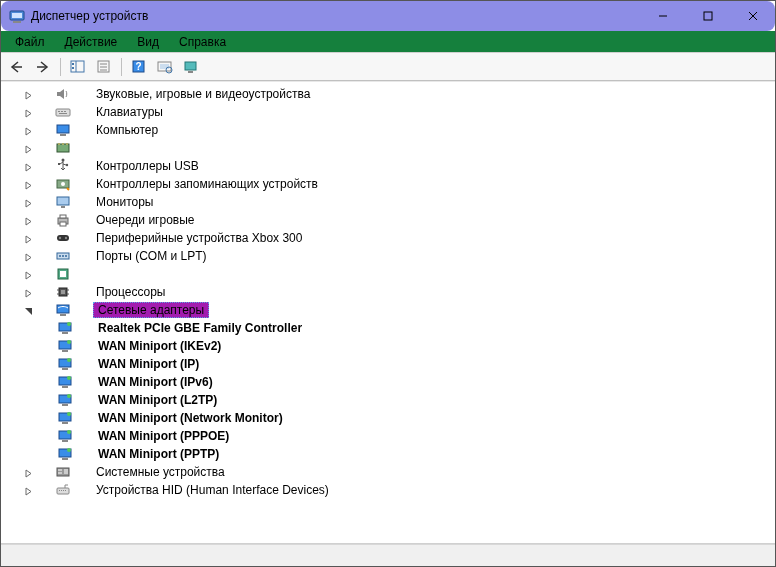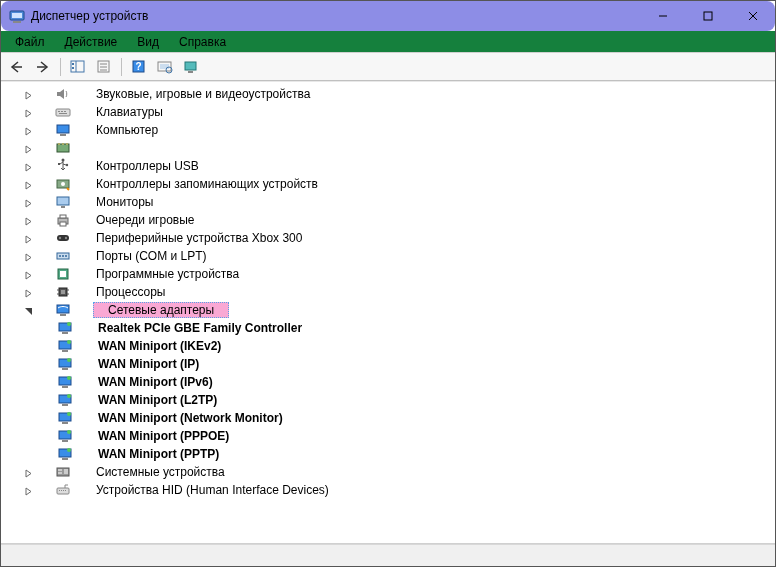--- a/index.html
+++ b/index.html
@@ -91,23 +91,23 @@
   .devicon {
     width: 16px; height: 16px;
     margin: 0 4px 0 2px;
     display: inline-flex; align-items: center; justify-content: center;
   }
   .label {
     padding: 1px 3px;
     font-size: 12px;
   }
   .label.selected {
-    background: #f9a8d4;
+    background: #a21caf;
     border: 1px dotted #5aa3e8;
-    padding: 0 14px;
+    padding: 0 4px;
   }
   .indent0 { padding-left: 14px; }
   .indent1 { padding-left: 48px; font-weight: bold; }
   .statusbar {
     height: 22px;
     background: #f0f0f0;
     border-top: 1px solid #d8d8d8;
   }
   svg { display: block; }
   ::-webkit-scrollbar { width: 17px; background: #f0f0f0; }
@@ -361,21 +361,20 @@
           <svg width="9" height="9">
             <path d="M2 1 L7 4.5 L2 8 Z" fill="none" stroke="#6a6a6a"></path>
           </svg>
         </span>
         <span class="devicon">
           <svg width="16" height="16">
             <rect x="3" y="3" width="10" height="10" fill="#5a8" stroke="#264"></rect>
             <rect x="5" y="5" width="6" height="6" fill="#fff"></rect>
           </svg>
         </span>
-        <span class="label">Программные устройства</span>
       </div>
       <div class="row indent0">
         <span class="expander">
           <svg width="9" height="9">
             <path d="M2 1 L7 4.5 L2 8 Z" fill="none" stroke="#6a6a6a"></path>
           </svg>
         </span>
         <span class="devicon">
           <svg width="16" height="16">
             <rect x="4" y="4" width="8" height="8" fill="#555" stroke="#222"></rect>

